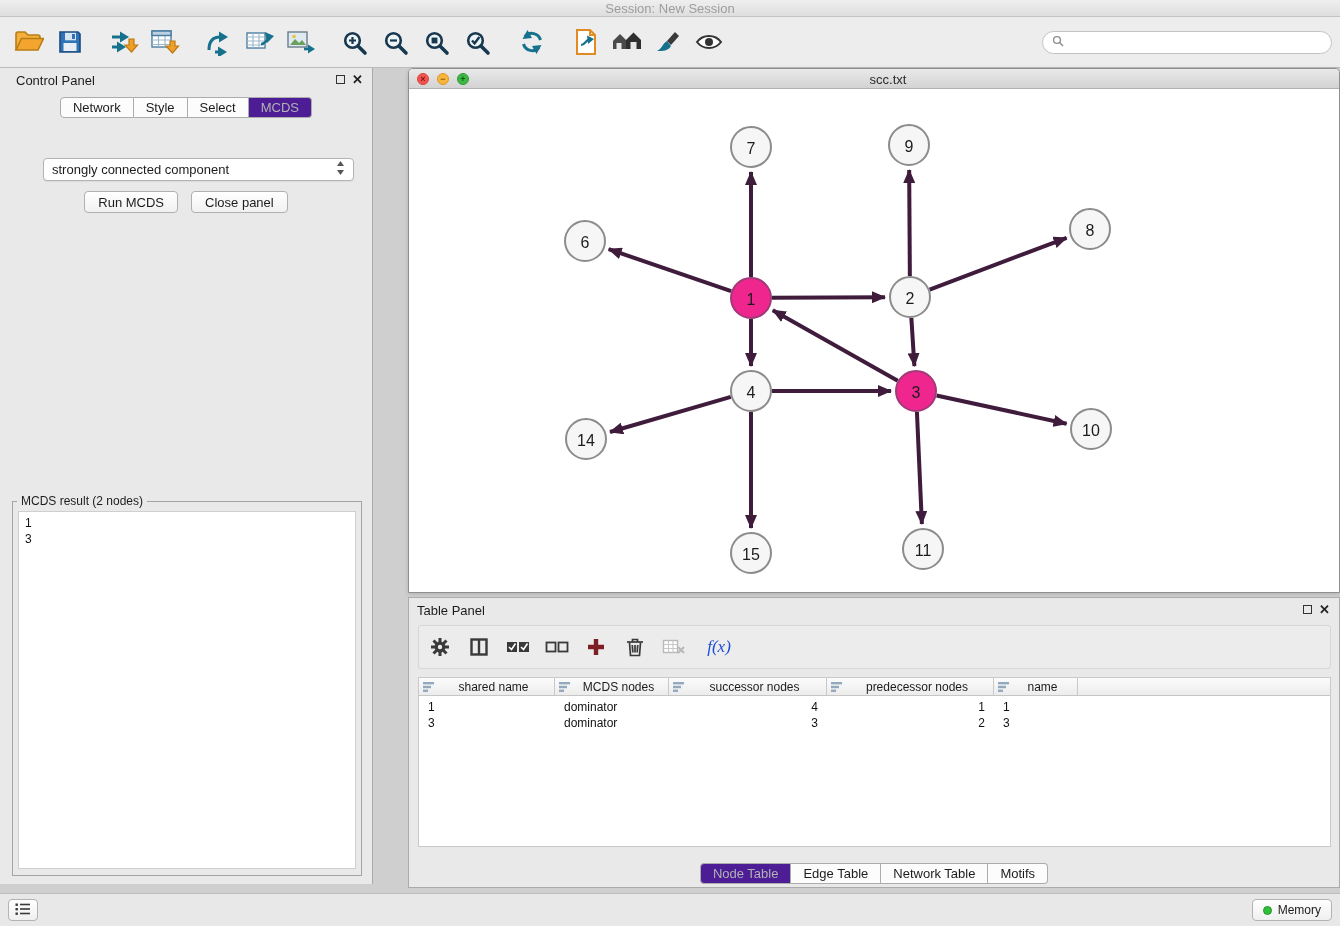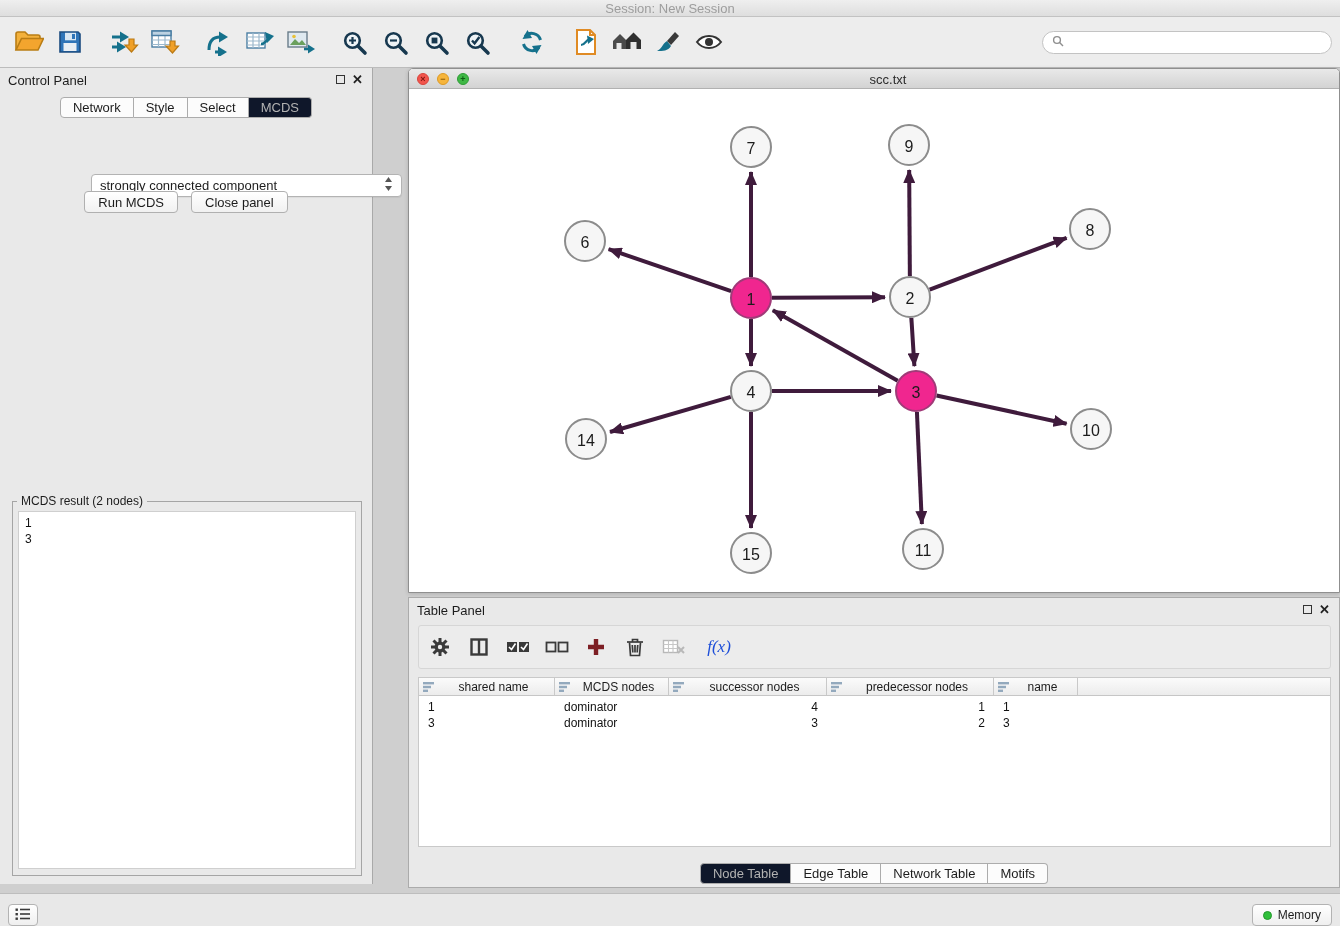--- a/index.html
+++ b/index.html
@@ -29,31 +29,31 @@
   .ph-title { position:absolute; left:8px; top:5px; }
   .ph-float { position:absolute; right:27px; top:7px; width:9px; height:9px;
     border:1.5px solid #333; background:transparent; }
   .ph-close { position:absolute; right:9px; top:4px; font-size:13px; font-weight:bold;
     color:#222; background:none; border:none; font-family:inherit; }
   .tab { font-size:13px; height:21px; line-height:19px; padding:0 12px;
     background:#fcfcfc; border:1px solid #acacac; border-left:none; color:#1c1c1c;
     font-family:inherit; }
   .tab:first-child { border-left:1px solid #acacac; border-radius:4px 0 0 4px; }
   .tab:last-child  { border-radius:0 4px 4px 0; }
-  .tab.selected    { background:#0f172a; color:#b2b2b2; }
+  .tab.selected    { background:#4c1d95; color:#b2b2b2; }
 
   
   .control-panel { position:absolute; left:0; top:68px; width:373px; height:816px;
-    background:#e9e9e9; border-right:1px solid #a9a9a9; }
+    background:#e9e9e9; border-right:1px solid #a9a9a9;padding-left:8px; }
   .tab-row { position:absolute; top:29px; left:0; right:0; display:flex; justify-content:center; }
   .opt-label { position:absolute; top:70px; left:0; right:0; text-align:center; font-size:13px; }
-  .dropdown { position:absolute; top:106px; left:43px; width:311px; height:23px;
+  .dropdown { position:absolute; top:90px; left:43px; width:311px; height:23px;
     background:#fff; border:1px solid #b3b3b3; border-radius:4px; display:flex;
     align-items:center; padding:0 8px; font-size:13px;
-    box-shadow:0 1px 1px rgba(0,0,0,.06);margin-left:48px; }
+    box-shadow:0 1px 1px rgba(0,0,0,.06); }
   .dd-value { flex:1; }
   .btn-row { position:absolute; top:123px; left:0; right:0; display:flex;
     justify-content:center; gap:13px; }
   .btn { font-size:13px; height:22px; padding:0 13px;
     background:linear-gradient(#fff,#f1f1f1); border:1px solid #b0b0b0;
     border-radius:4px; color:#1c1c1c; font-family:inherit; }
   .result-box { position:absolute; top:426px; left:12px; right:10px; bottom:8px;
     border:1px solid #a5a5a5; }
   .result-box legend { font-size:12px; padding:0 4px; margin-left:4px; }
   .result-area { position:absolute; top:3px; left:5px; right:5px; bottom:6px;
@@ -99,21 +99,21 @@
   .col-label { flex:1; text-align:center; }
   .tp-body { padding-top:3px; }
   .tr { display:flex; height:16px; align-items:center; }
   .td { font-size:12px; padding:0 9px; color:#111; }
   .tp-tabs { position:absolute; bottom:3px; left:0; right:0; display:flex;
     justify-content:center; }
 
   
   .statusbar { position:absolute; left:0; right:0; bottom:0; height:33px;
     background:#e8e8e8; border-top:1px solid #bdbdbd; display:flex;
-    align-items:flex-end; padding:0 8px; }
+    align-items:center; padding:0 8px; }
   .status-btn { width:30px; height:22px; background:linear-gradient(#fff,#efefef);
     border:1px solid #b3b3b3; border-radius:4px; display:flex; align-items:center;
     justify-content:center; }
   .memory-btn { margin-left:auto; height:22px; background:linear-gradient(#fff,#efefef);
     border:1px solid #b3b3b3; border-radius:4px; display:flex; align-items:center;
     gap:6px; padding:0 10px; font-size:12px; color:#1c1c1c; font-family:inherit; }
   .mem-dot { width:9px; height:9px; border-radius:50%; background:#2fbf3a;
     border:1px solid #23962c; }
 </style>
 </head>

